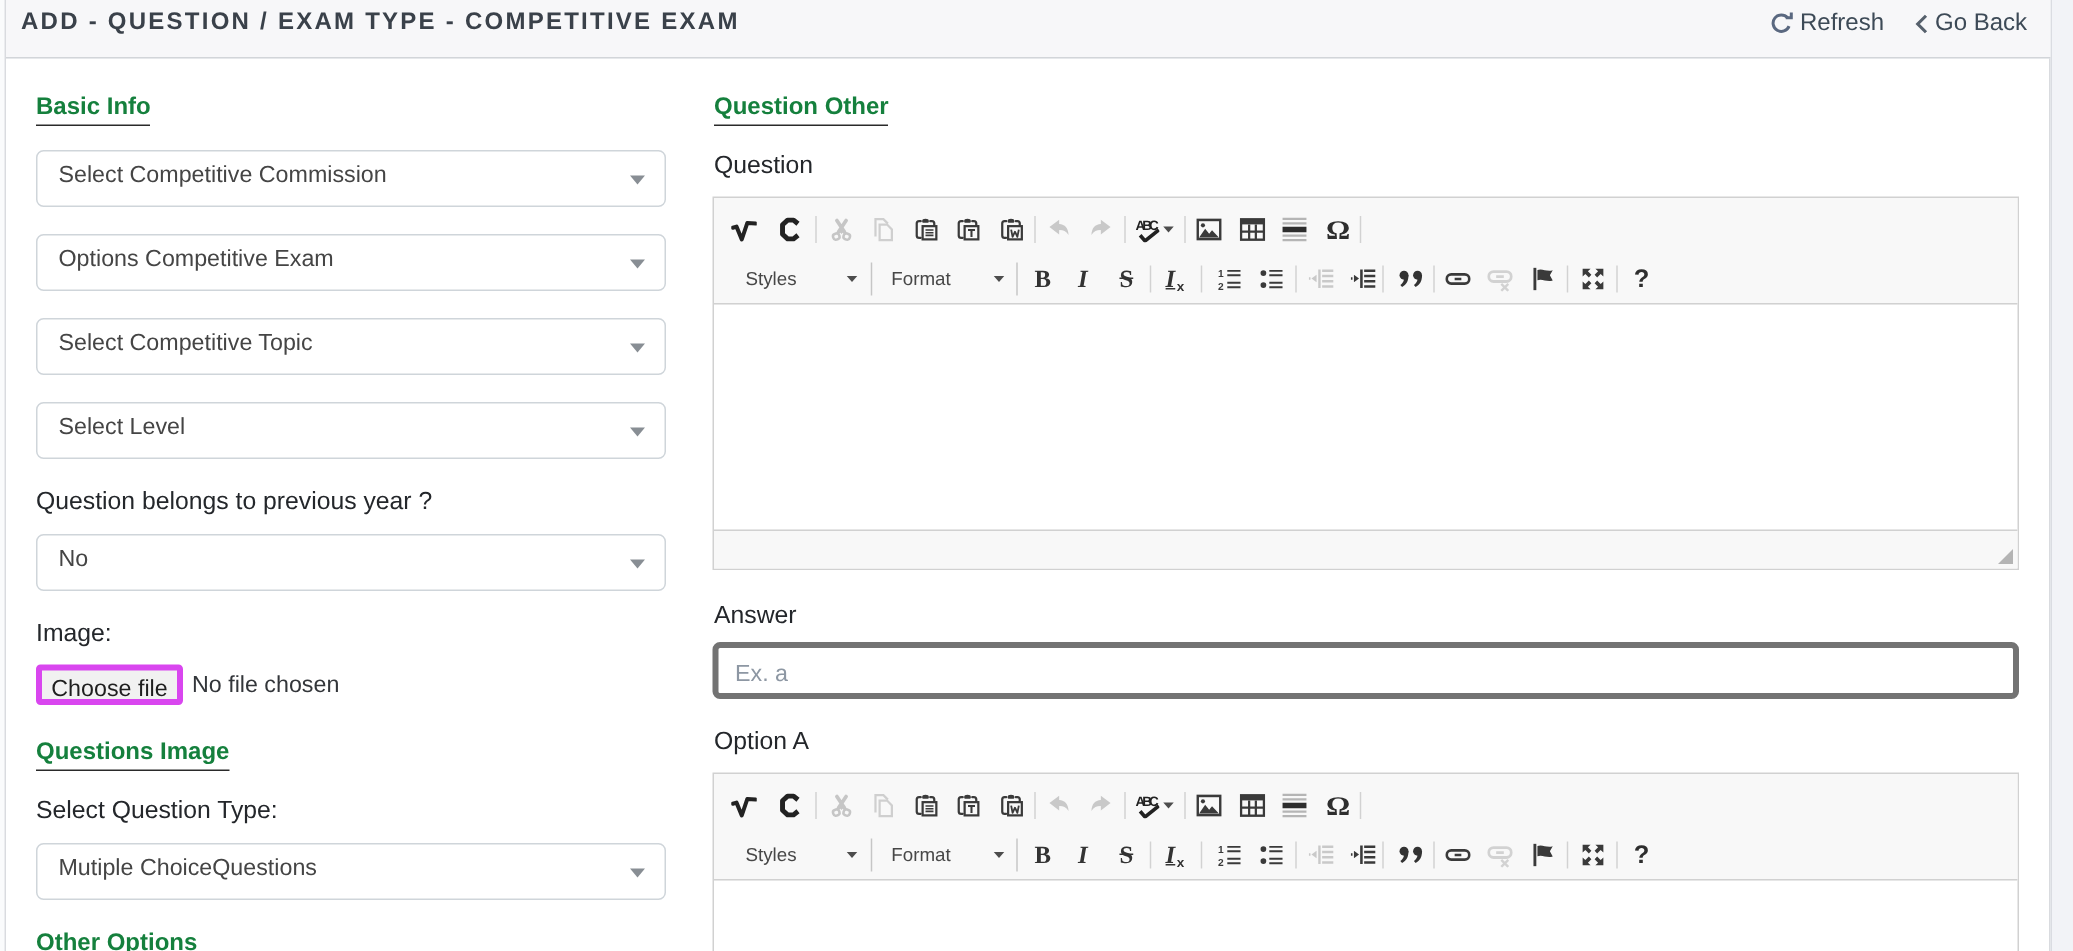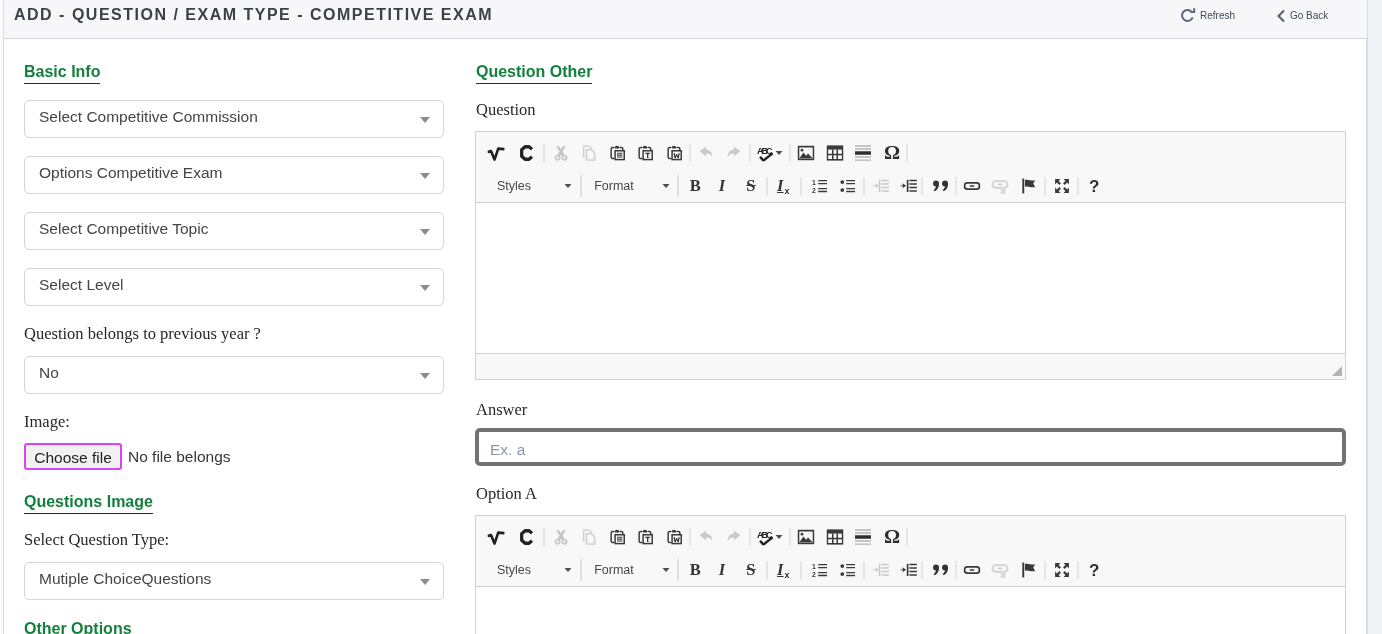--- a/index.html
+++ b/index.html
@@ -6,25 +6,25 @@
   font-family:"Liberation Sans", sans-serif; }
 .scrollbar { position:absolute; left:1367px; top:0; width:15px; height:634px;
   background:#f2f3f7; border-left:1px solid #dadce2; }
 .card { position:absolute; left:3px; top:-2px; width:1364px; height:700px;
   background:#fff; border:1px solid #d9dbdf; }
 .hdr { position:absolute; left:4px; top:0; width:1363px; height:39px;
   background:#f7f7f9; border-bottom:1px solid #d2d5d9; }
 .title { position:absolute; left:10px; top:6px; font-size:16px; font-weight:bold;
   letter-spacing:1.5px; color:#3a414a;text-align:right; }
 .lnk { position:absolute; top:0; height:31px; display:flex; align-items:center;
-  font-size:10px; color:#3d4a57; white-space:nowrap; }
+  font-size:16px; color:#3d4a57; white-space:nowrap; }
 h3.sec { position:absolute; font-size:16px; font-weight:bold; color:#15803d;
   line-height:15px;text-align:right; }
 h3.sec span { display:inline-block; padding-bottom:4px; border-bottom:1.5px solid #2a2a2a; }
-.lbl { position:absolute; font-size:16.5px; color:#24272b; line-height:18px;font-family:Liberation Serif, serif; }
+.lbl { position:absolute; font-size:16.5px; color:#24272b; line-height:18px; }
 .sel { position:absolute; left:24px; width:420px; height:38px; background:#fff;
   border:1px solid #cfd5da; border-radius:5px; font-size:15.5px; color:#454545;
   line-height:32px; padding-left:14px; }
 .sel:after { content:""; position:absolute; right:13px; top:16px; width:0; height:0;
   border-left:5px solid transparent; border-right:5px solid transparent;
   border-top:6px solid #888e94; }
 .inp { position:absolute; left:475px; top:428px; width:871px; height:38px;
   background:#fff; border:4px solid #737373; border-radius:5px; font-size:15.5px;
   color:#8d97a3; line-height:35px; padding-left:11px; }
 .ed { position:absolute; left:475px; width:871px; height:249px;
@@ -43,21 +43,21 @@
 .sp2 { width:1px; height:22px; background:#c6c6c6; }
 .cmb { transform:translate(0,-50%); font-size:12.5px; color:#474747; }
 .bt { font-size:16.5px; color:#333; font-family:"Liberation Serif",serif; }
 .it { font-family:"Liberation Serif",serif; font-style:italic; font-weight:bold;
   font-size:16.5px; color:#333; }
 .st { font-size:16.5px; font-weight:bold; color:#333; text-decoration:line-through;
   font-family:"Liberation Serif",serif; }
 .rf { display:flex; align-items:flex-end; }
 .rx { font-size:9px; font-weight:bold; color:#333; margin-left:1px; }
 .file-btn { position:absolute; left:24px; top:443px; width:98px; height:27px;
-  background:#f1f1f1; border:2px solid #d946ef; border-radius:3px; font-size:15.5px;
+  background:#f1f1f1; border:4px solid #d946ef; border-radius:3px; font-size:15.5px;
   color:#1f1f1f; text-align:center; line-height:25px; }
 .file-txt { position:absolute; left:128px; top:443px; height:27px; line-height:27px;
   font-size:15.5px; color:#33363a; }
 </style></head>
 <body>
 <div class="card"></div>
 <div class="scrollbar"></div>
 <div class="hdr">
   <div class="title">ADD - QUESTION / EXAM TYPE - COMPETITIVE EXAM</div>
 </div>
@@ -71,21 +71,21 @@
 
 <h3 class="sec" style="left:24px; top:64px"><span>Basic Info</span></h3>
 <div class="sel" style="top:100px">Select Competitive Commission</div>
 <div class="sel" style="top:156px">Options Competitive Exam</div>
 <div class="sel" style="top:212px">Select Competitive Topic</div>
 <div class="sel" style="top:268px">Select Level</div>
 <div class="lbl" style="left:24px; top:325px">Question belongs to previous year ?</div>
 <div class="sel" style="top:356px">No</div>
 <div class="lbl" style="left:24px; top:413px">Image:</div>
 <div class="file-btn">Choose file</div>
-<div class="file-txt">No file belongs</div>
+<div class="file-txt">No file chosen</div>
 <h3 class="sec" style="left:24px; top:494px"><span>Questions Image</span></h3>
 <div class="lbl" style="left:24px; top:531px">Select Question Type:</div>
 <div class="sel" style="top:562px">Mutiple ChoiceQuestions</div>
 <h3 class="sec" style="left:24px; top:621px"><span>Other Options</span></h3>
 
 <h3 class="sec" style="left:476px; top:64px"><span>Question Other</span></h3>
 <div class="lbl" style="left:476px; top:101px">Question</div>
 <div class="ed" style="top:131px">
   <div class="tb">
 <span class="i r1" style="left:20.0px">

